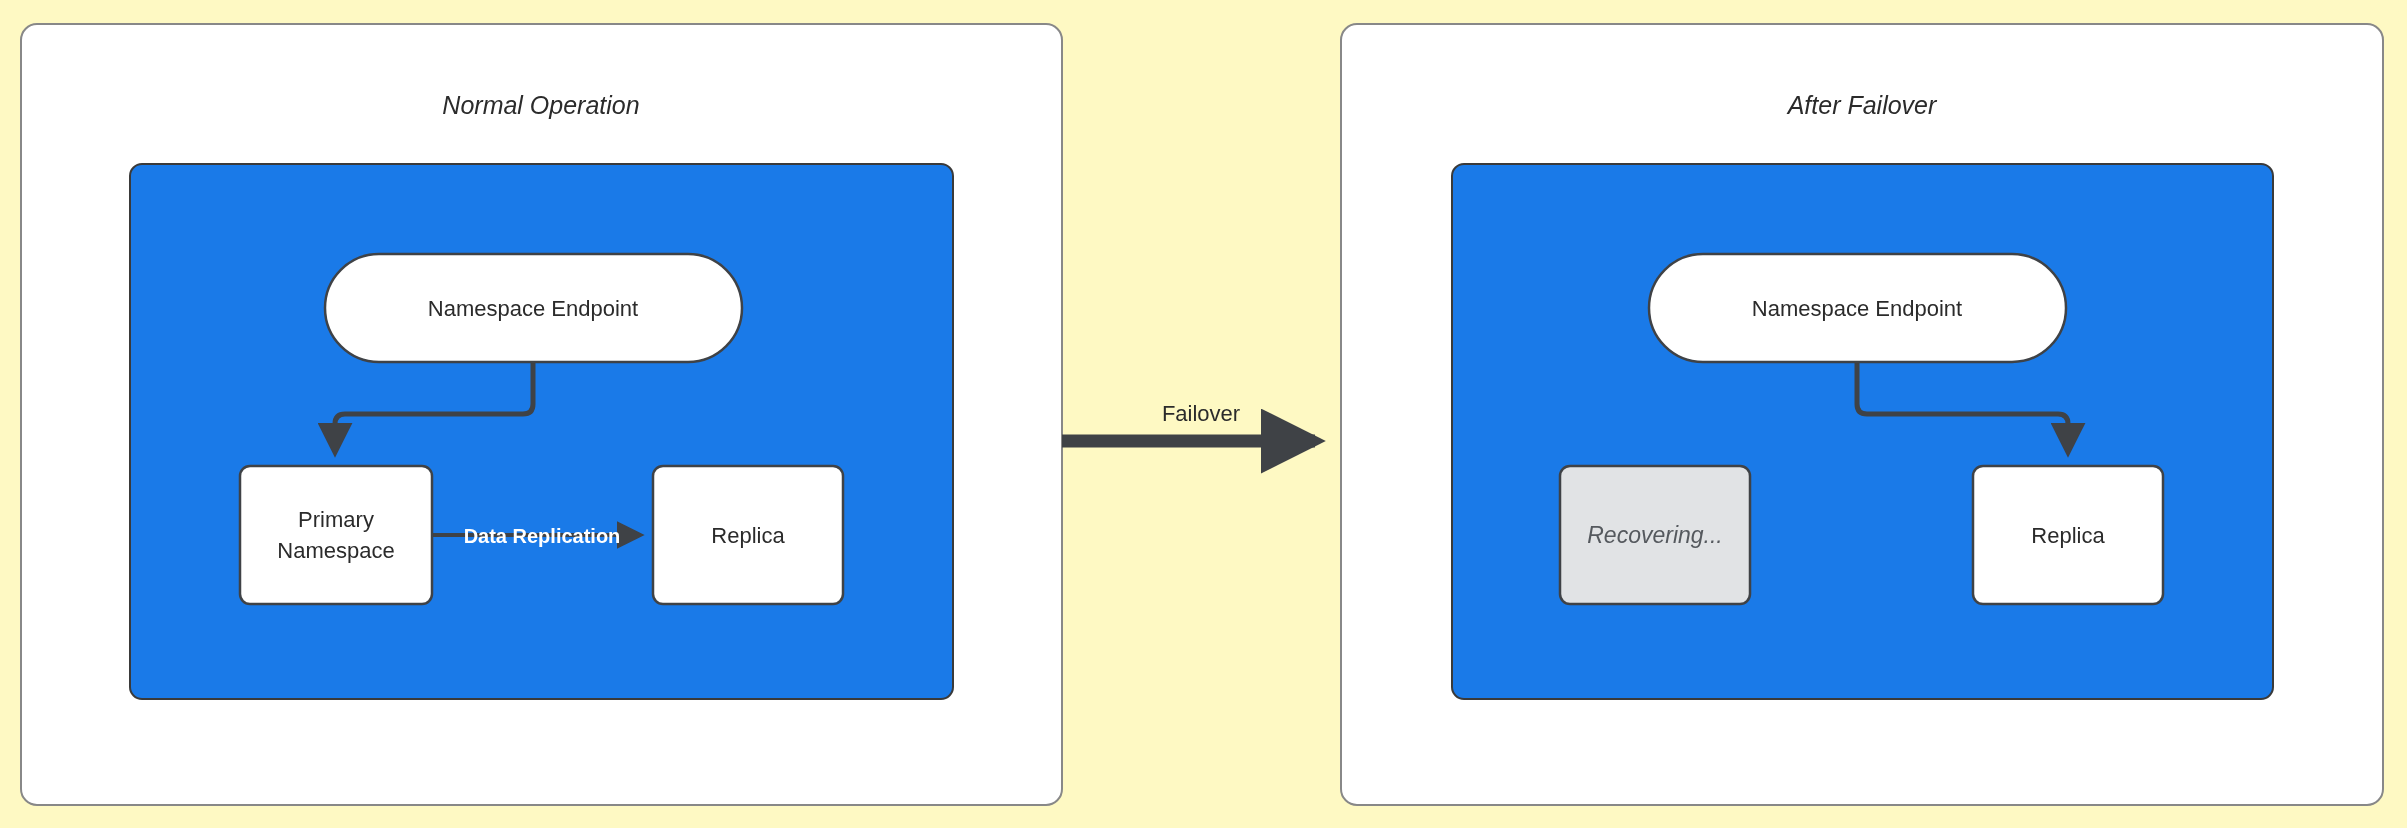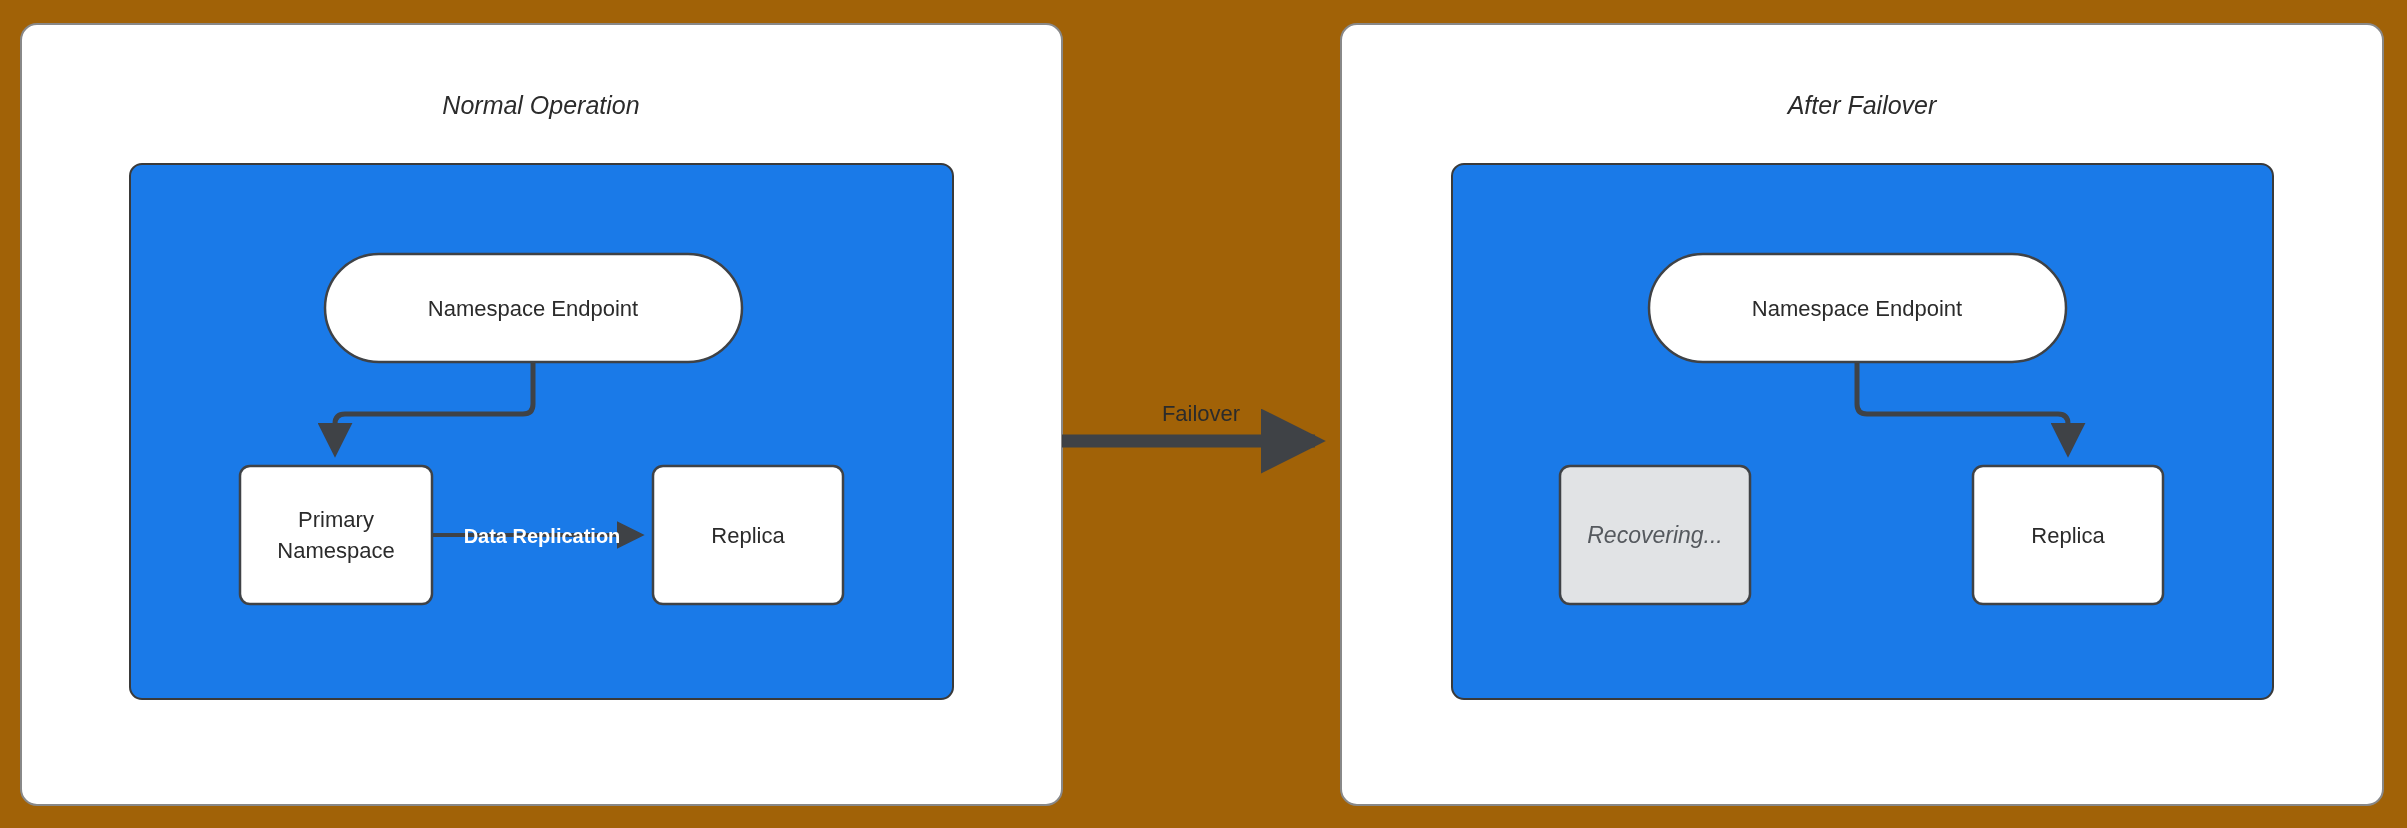--- a/index.html
+++ b/index.html
@@ -7,21 +7,21 @@
     padding: 0;
     background: #ffffff;
   }
   body {
     font-family: "Liberation Sans", sans-serif;
   }
   #canvas {
     position: relative;
     width: 2407px;
     height: 828px;
-    background: #a16207;
+    background: #fef9c3;
     overflow: hidden;
   }
   svg#diagram {
     position: absolute;
     left: 0;
     top: 0;
     width: 2407px;
     height: 828px;
   }
   .panel-rect {

